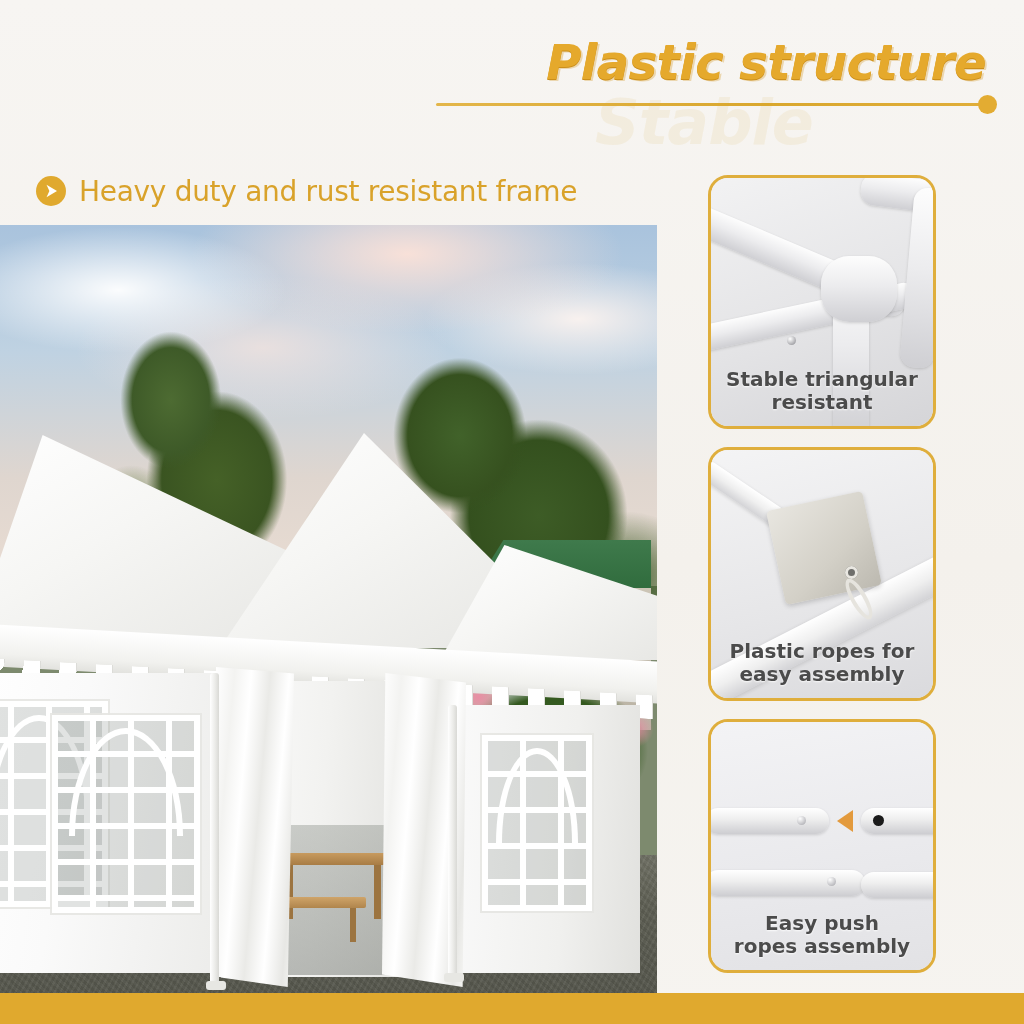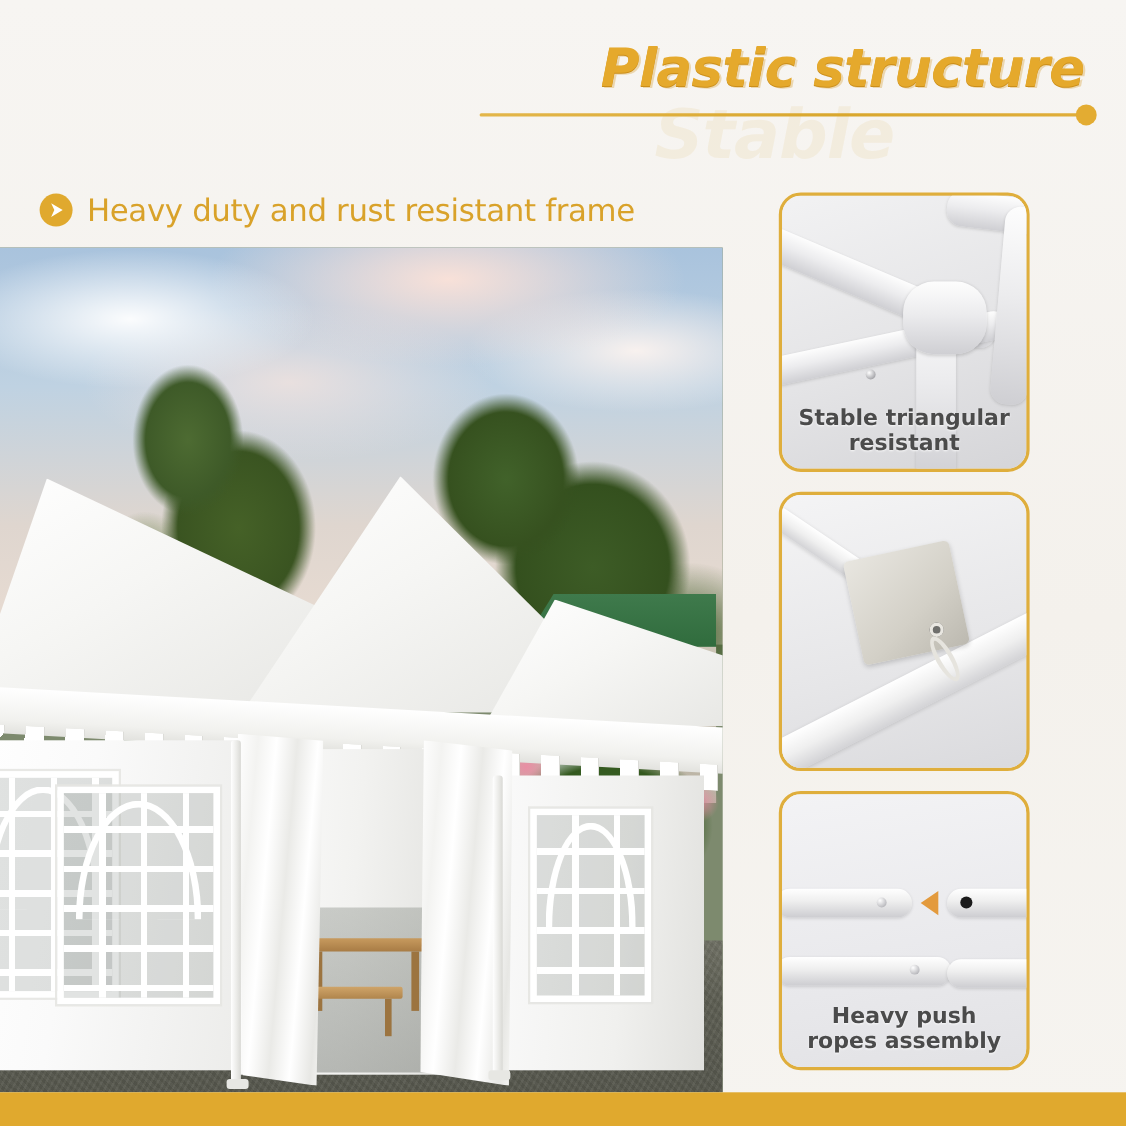--- a/index.html
+++ b/index.html
@@ -523,37 +523,41 @@
       <div class="c2-bg"></div>
 
       <div class="c2-tube" style="left:-10px;top:6px;width:150px;height:20px;transform:rotate(34deg);transform-origin:left center;"></div>
 
       <div class="c2-tube" style="left:-26px;top:236px;width:340px;height:34px;transform:rotate(-27deg);transform-origin:left center;"></div>
 
       <div class="c2-tab" style="left:64px;top:50px;width:98px;height:96px;transform:rotate(-12deg);"></div>
       <div class="c2-hole" style="left:134px;top:116px;"></div>
       <div class="c2-band" style="left:140px;top:126px;"></div>
     </div>
+    <div class="card-caption">
+      <div>Plastic ropes for</div>
+      <div>easy assembly</div>
+    </div>
   </div>
 
   <div class="card card-3">
     <div class="card-photo">
       <div class="c3-bg"></div>
 
       <div class="c3-tube" style="left:-6px;top:86px;width:124px;"></div>
       <div class="c3-btn-light" style="left:86px;top:94px;"></div>
       <div class="c3-arrow" style="left:126px;top:88px;"></div>
       <div class="c3-tube" style="left:150px;top:86px;width:130px;"></div>
       <div class="c3-btn-dark" style="left:162px;top:93px;"></div>
 
       <div class="c3-tube" style="left:-6px;top:148px;width:160px;"></div>
       <div class="c3-tube" style="left:150px;top:150px;width:132px;"></div>
       <div class="c3-btn-light" style="left:116px;top:155px;"></div>
     </div>
     <div class="card-caption">
-      <div>Heavy push</div>
+      <div>Easy push</div>
       <div>ropes assembly</div>
     </div>
   </div>
 
   <div class="bottom-bar"></div>
 
 </div>
 
 </body></html>

